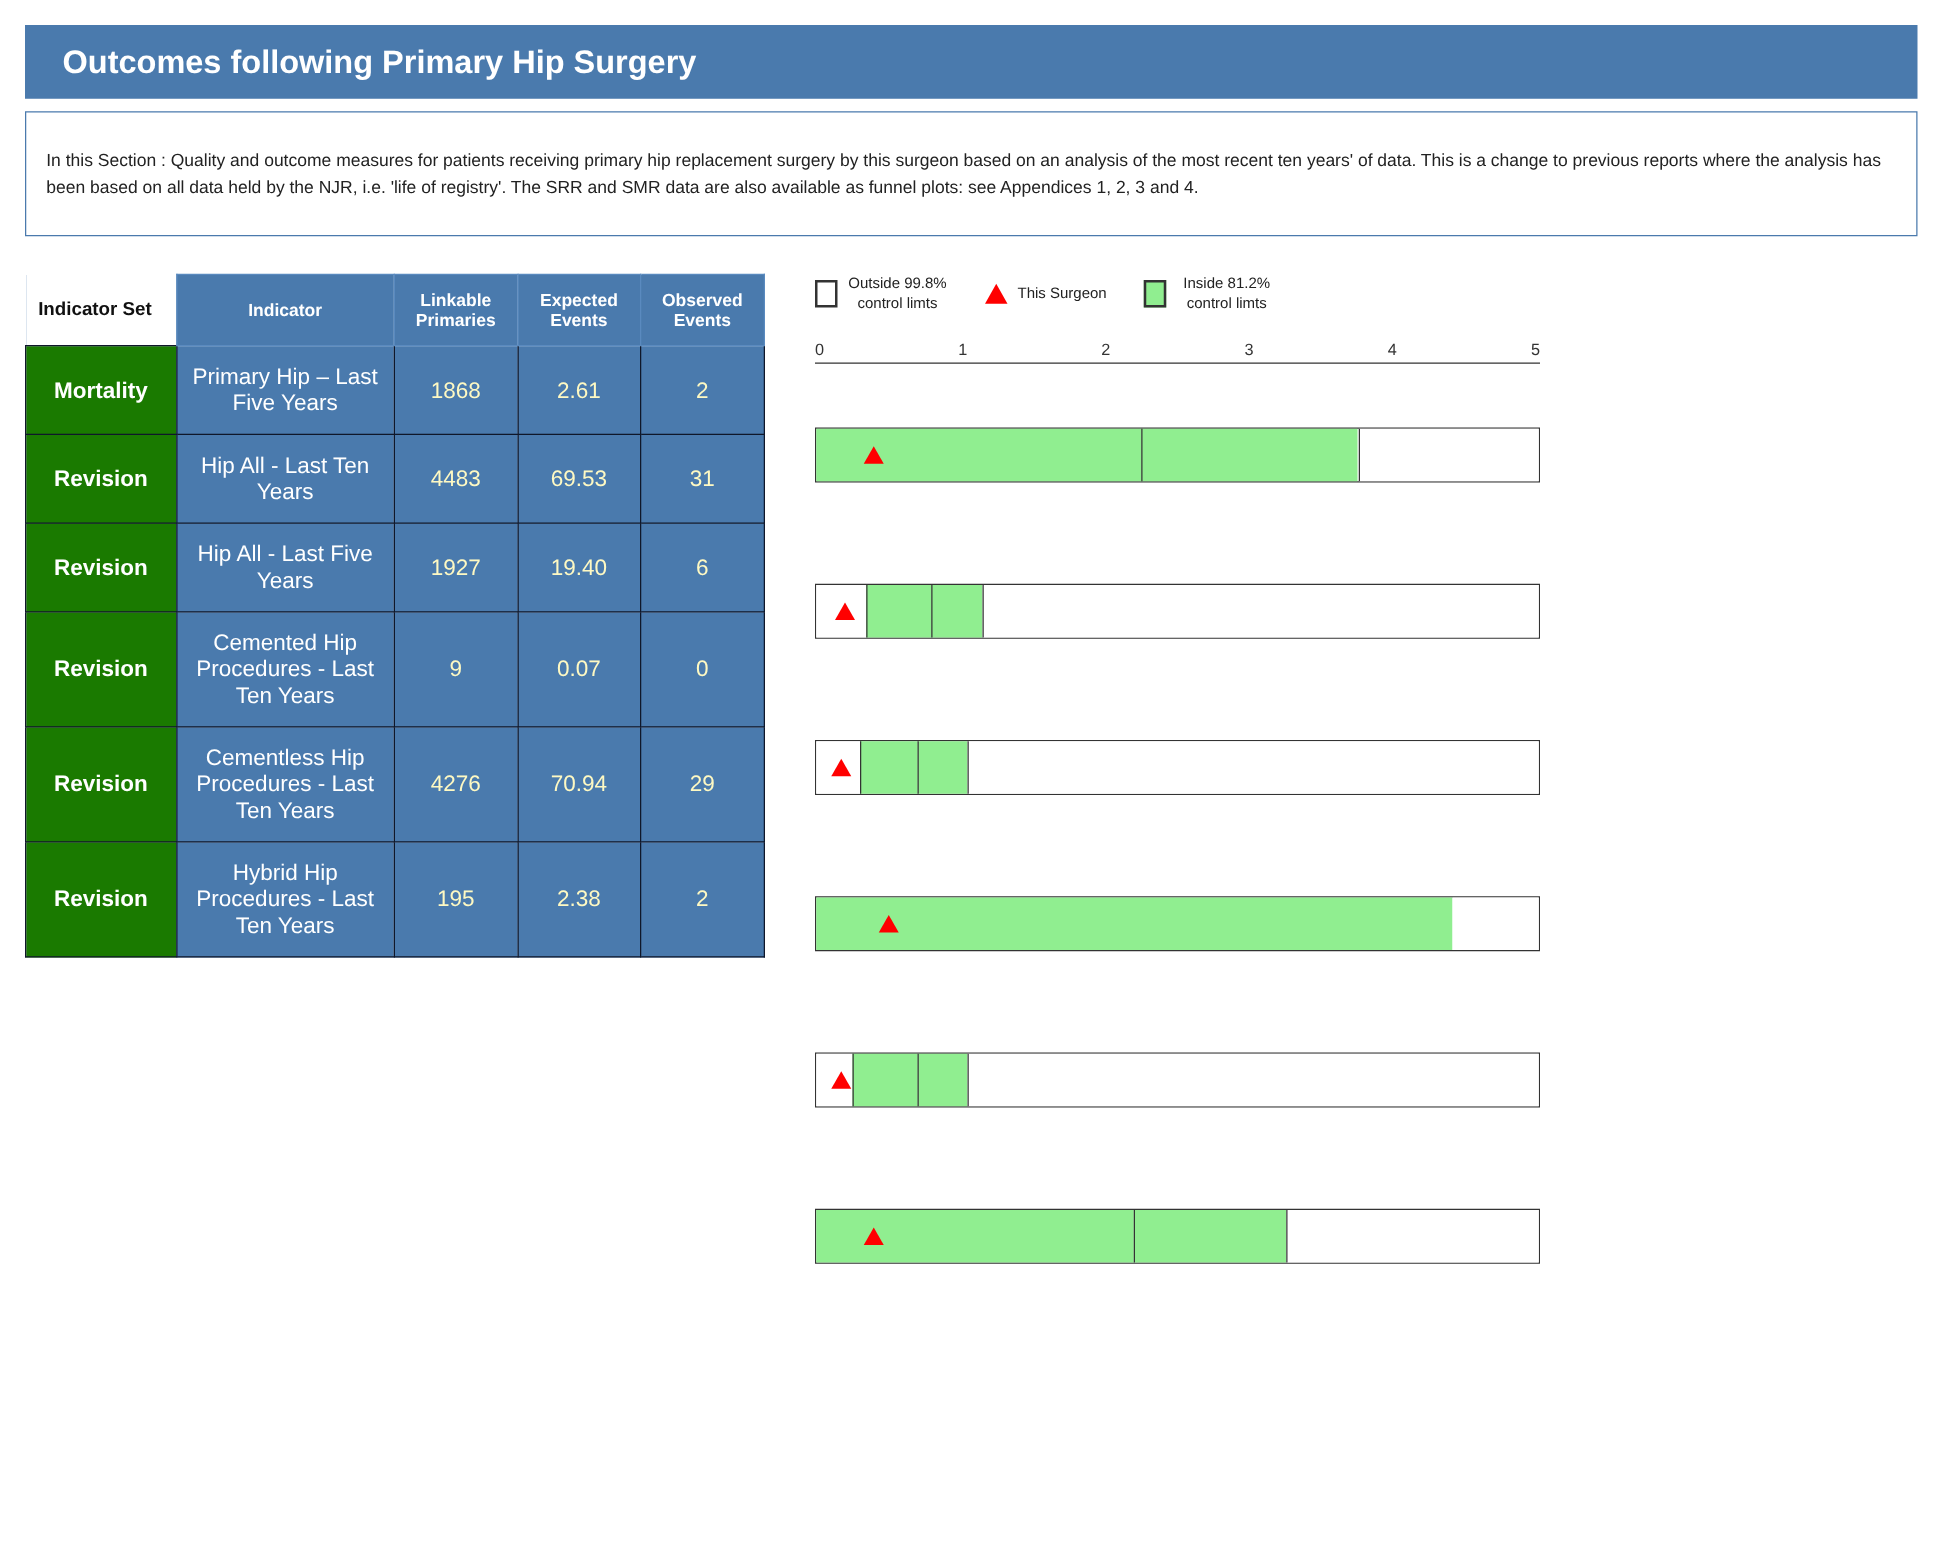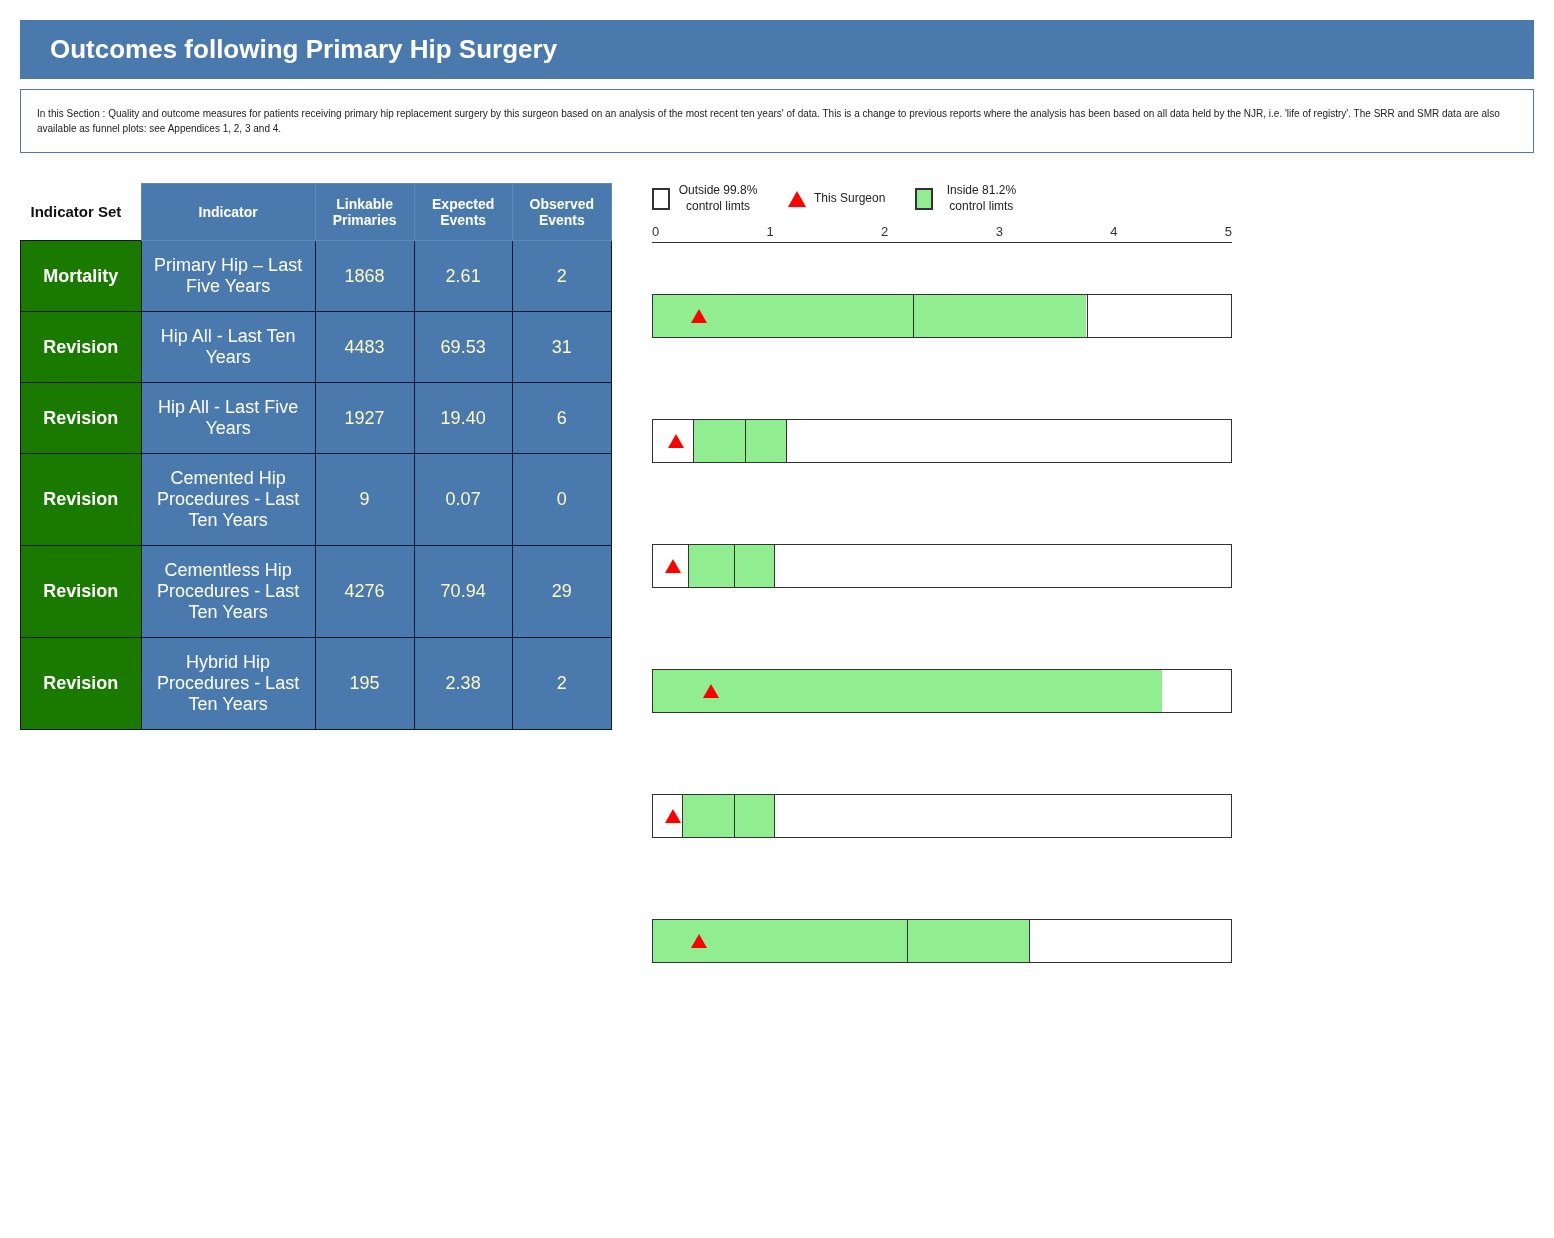--- a/index.html
+++ b/index.html
@@ -15,22 +15,22 @@
       background-color: #4a7aad;
       color: white;
       font-size: 26px;
       font-weight: bold;
       padding: 14px 30px;
       margin-bottom: 10px;
     }
 
     .description-box {
       border: 1px solid #4a7aad;
-      padding: 16px 16px;
-      font-size: 10px;
+      padding: 28px 16px;
+      font-size: 14px;
       color: #222;
       line-height: 1.5;
       margin-bottom: 30px;
     }
 
     .main-content {
       display: flex;
       gap: 40px;
       align-items: flex-start;
     }
@@ -105,21 +105,21 @@
     
     .chart-section {
       flex: 1;
       padding-top: 0;
     }
 
     .legend-row {
       display: flex;
       align-items: center;
       gap: 30px;
-      margin-bottom: 10px;
+      margin-bottom: 22px;
       font-size: 13px;
     }
 
     .legend-item {
       display: flex;
       align-items: center;
       gap: 8px;
     }
 
     .legend-box-outside {

